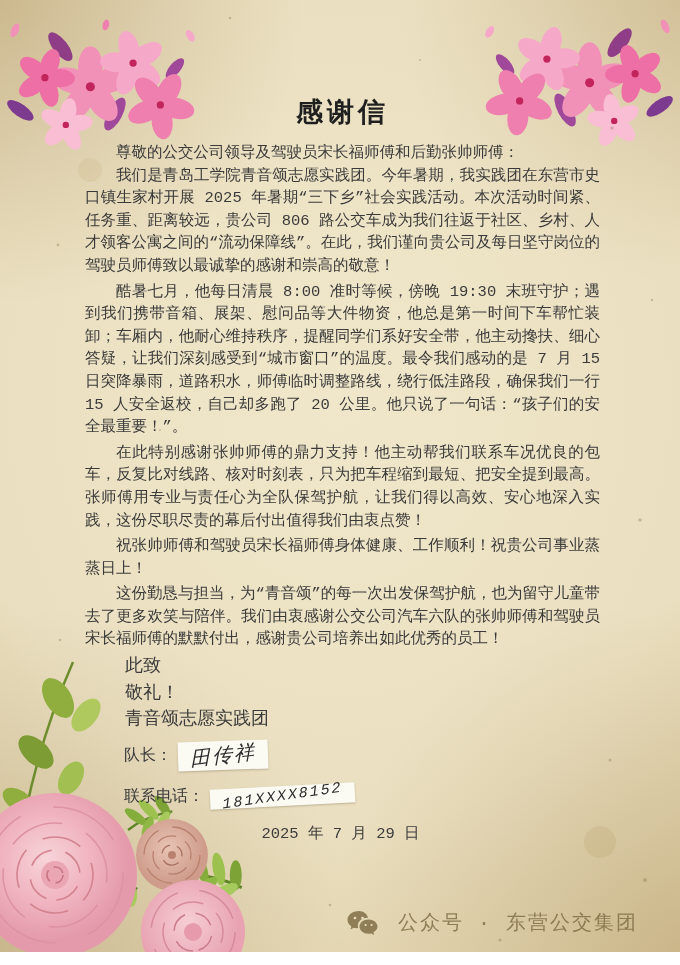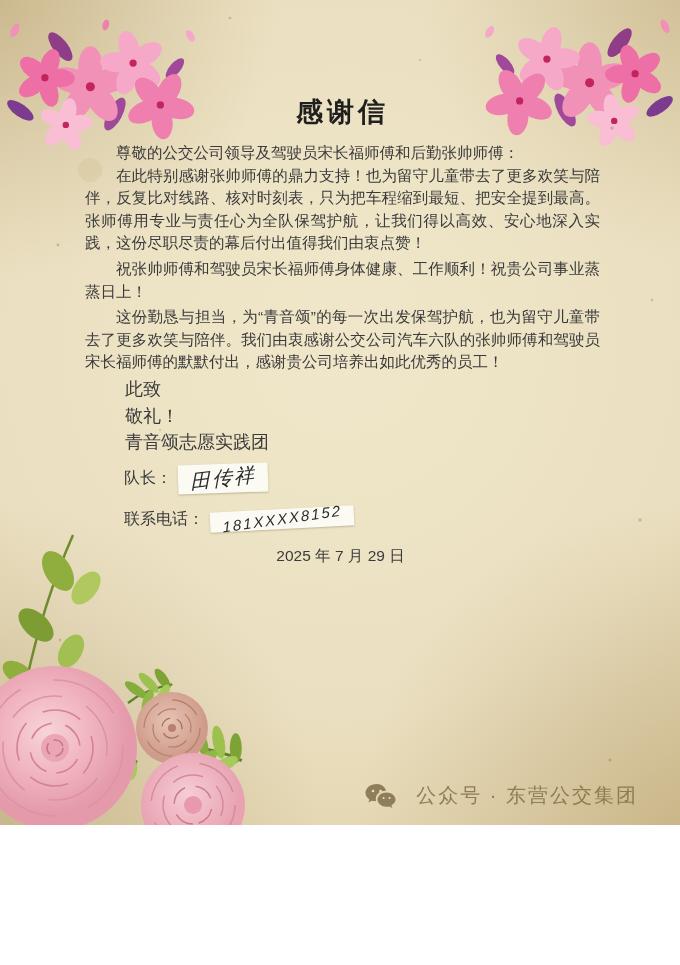--- a/index.html
+++ b/index.html
@@ -1,20 +1,20 @@
 <!DOCTYPE html>
 <html><head>
 <meta charset="utf-8">
 <style>
   html,body{margin:0;padding:0;}
   .page{
     position:relative;
-    width:680px;height:825px;
+    width:680px;height:952px;
     overflow:hidden;
-    font-family:Liberation Sans, sans-serif;
+    font-family:Liberation Mono, monospace;
     background:
       radial-gradient(circle at 0% 0%,   rgba(146,114,58,.30), transparent 26%),
       radial-gradient(circle at 100% 0%, rgba(146,114,58,.22), transparent 24%),
       radial-gradient(circle at 100% 100%, rgba(146,114,58,.28), transparent 30%),
       radial-gradient(circle at 0% 100%, rgba(120,92,48,.22), transparent 30%),
       radial-gradient(ellipse 120% 100% at 50% 42%, #f0e7ca 0%, #eadfc0 45%, #dccb9f 80%, #c9b587 100%);
     color:#3b3b3b;
   }
   .decor{position:absolute;pointer-events:none;}
   .top-left-flowers{left:4px;top:14px;}
@@ -192,21 +192,23 @@
     </g>
     <circle cx="600" cy="842" r="16" fill="rgba(165,135,70,.14)"></circle>
     <circle cx="90" cy="170" r="12" fill="rgba(165,135,70,.10)"></circle>
   </svg>
 
   <div class="content">
     <h1 class="title">感谢信</h1>
 
     <div class="body-text">
       <p class="no-gap">尊敬的公交公司领导及驾驶员宋长福师傅和后勤张帅师傅：</p>
-      <p>在此特别感谢张帅师傅的鼎力支持！也为留守儿童带去了更多欢笑与陪伴，反复比对线路、核对时刻表，只为把车程缩到最短、把安全提到最高。张师傅用专业与责任心为全队保驾护航，让我们得以高效、安心地深入实践，这份尽职尽责的幕后付出值得我们由衷点赞！</p>
+      <p>我们是青岛工学院青音颂志愿实践团。今年暑期，我实践团在东营市史口镇生家村开展 2025 年暑期“三下乡”社会实践活动。本次活动时间紧、任务重、距离较远，贵公司 806 路公交车成为我们往返于社区、乡村、人才领客公寓之间的“流动保障线”。在此，我们谨向贵公司及每日坚守岗位的驾驶员师傅致以最诚挚的感谢和崇高的敬意！</p>
+      <p>酷暑七月，他每日清晨 8:00 准时等候，傍晚 19:30 末班守护；遇到我们携带音箱、展架、慰问品等大件物资，他总是第一时间下车帮忙装卸；车厢内，他耐心维持秩序，提醒同学们系好安全带，他主动搀扶、细心答疑，让我们深刻感受到“城市窗口”的温度。最令我们感动的是 7 月 15 日突降暴雨，道路积水，师傅临时调整路线，绕行低洼路段，确保我们一行 15 人安全返校，自己却多跑了 20 公里。他只说了一句话：“孩子们的安全最重要！”。</p>
+      <p>在此特别感谢张帅师傅的鼎力支持！他主动帮我们联系车况优良的包车，反复比对线路、核对时刻表，只为把车程缩到最短、把安全提到最高。张师傅用专业与责任心为全队保驾护航，让我们得以高效、安心地深入实践，这份尽职尽责的幕后付出值得我们由衷点赞！</p>
       <p>祝张帅师傅和驾驶员宋长福师傅身体健康、工作顺利！祝贵公司事业蒸蒸日上！</p>
       <p>这份勤恳与担当，为“青音颂”的每一次出发保驾护航，也为留守儿童带去了更多欢笑与陪伴。我们由衷感谢公交公司汽车六队的张帅师傅和驾驶员宋长福师傅的默默付出，感谢贵公司培养出如此优秀的员工！</p>
     </div>
 
     <p class="closing-line">此致</p>
     <p class="closing-line">敬礼！</p>
     <p class="closing-line">青音颂志愿实践团</p>
 
     <div class="sign-row">
       <span>队长：</span>

